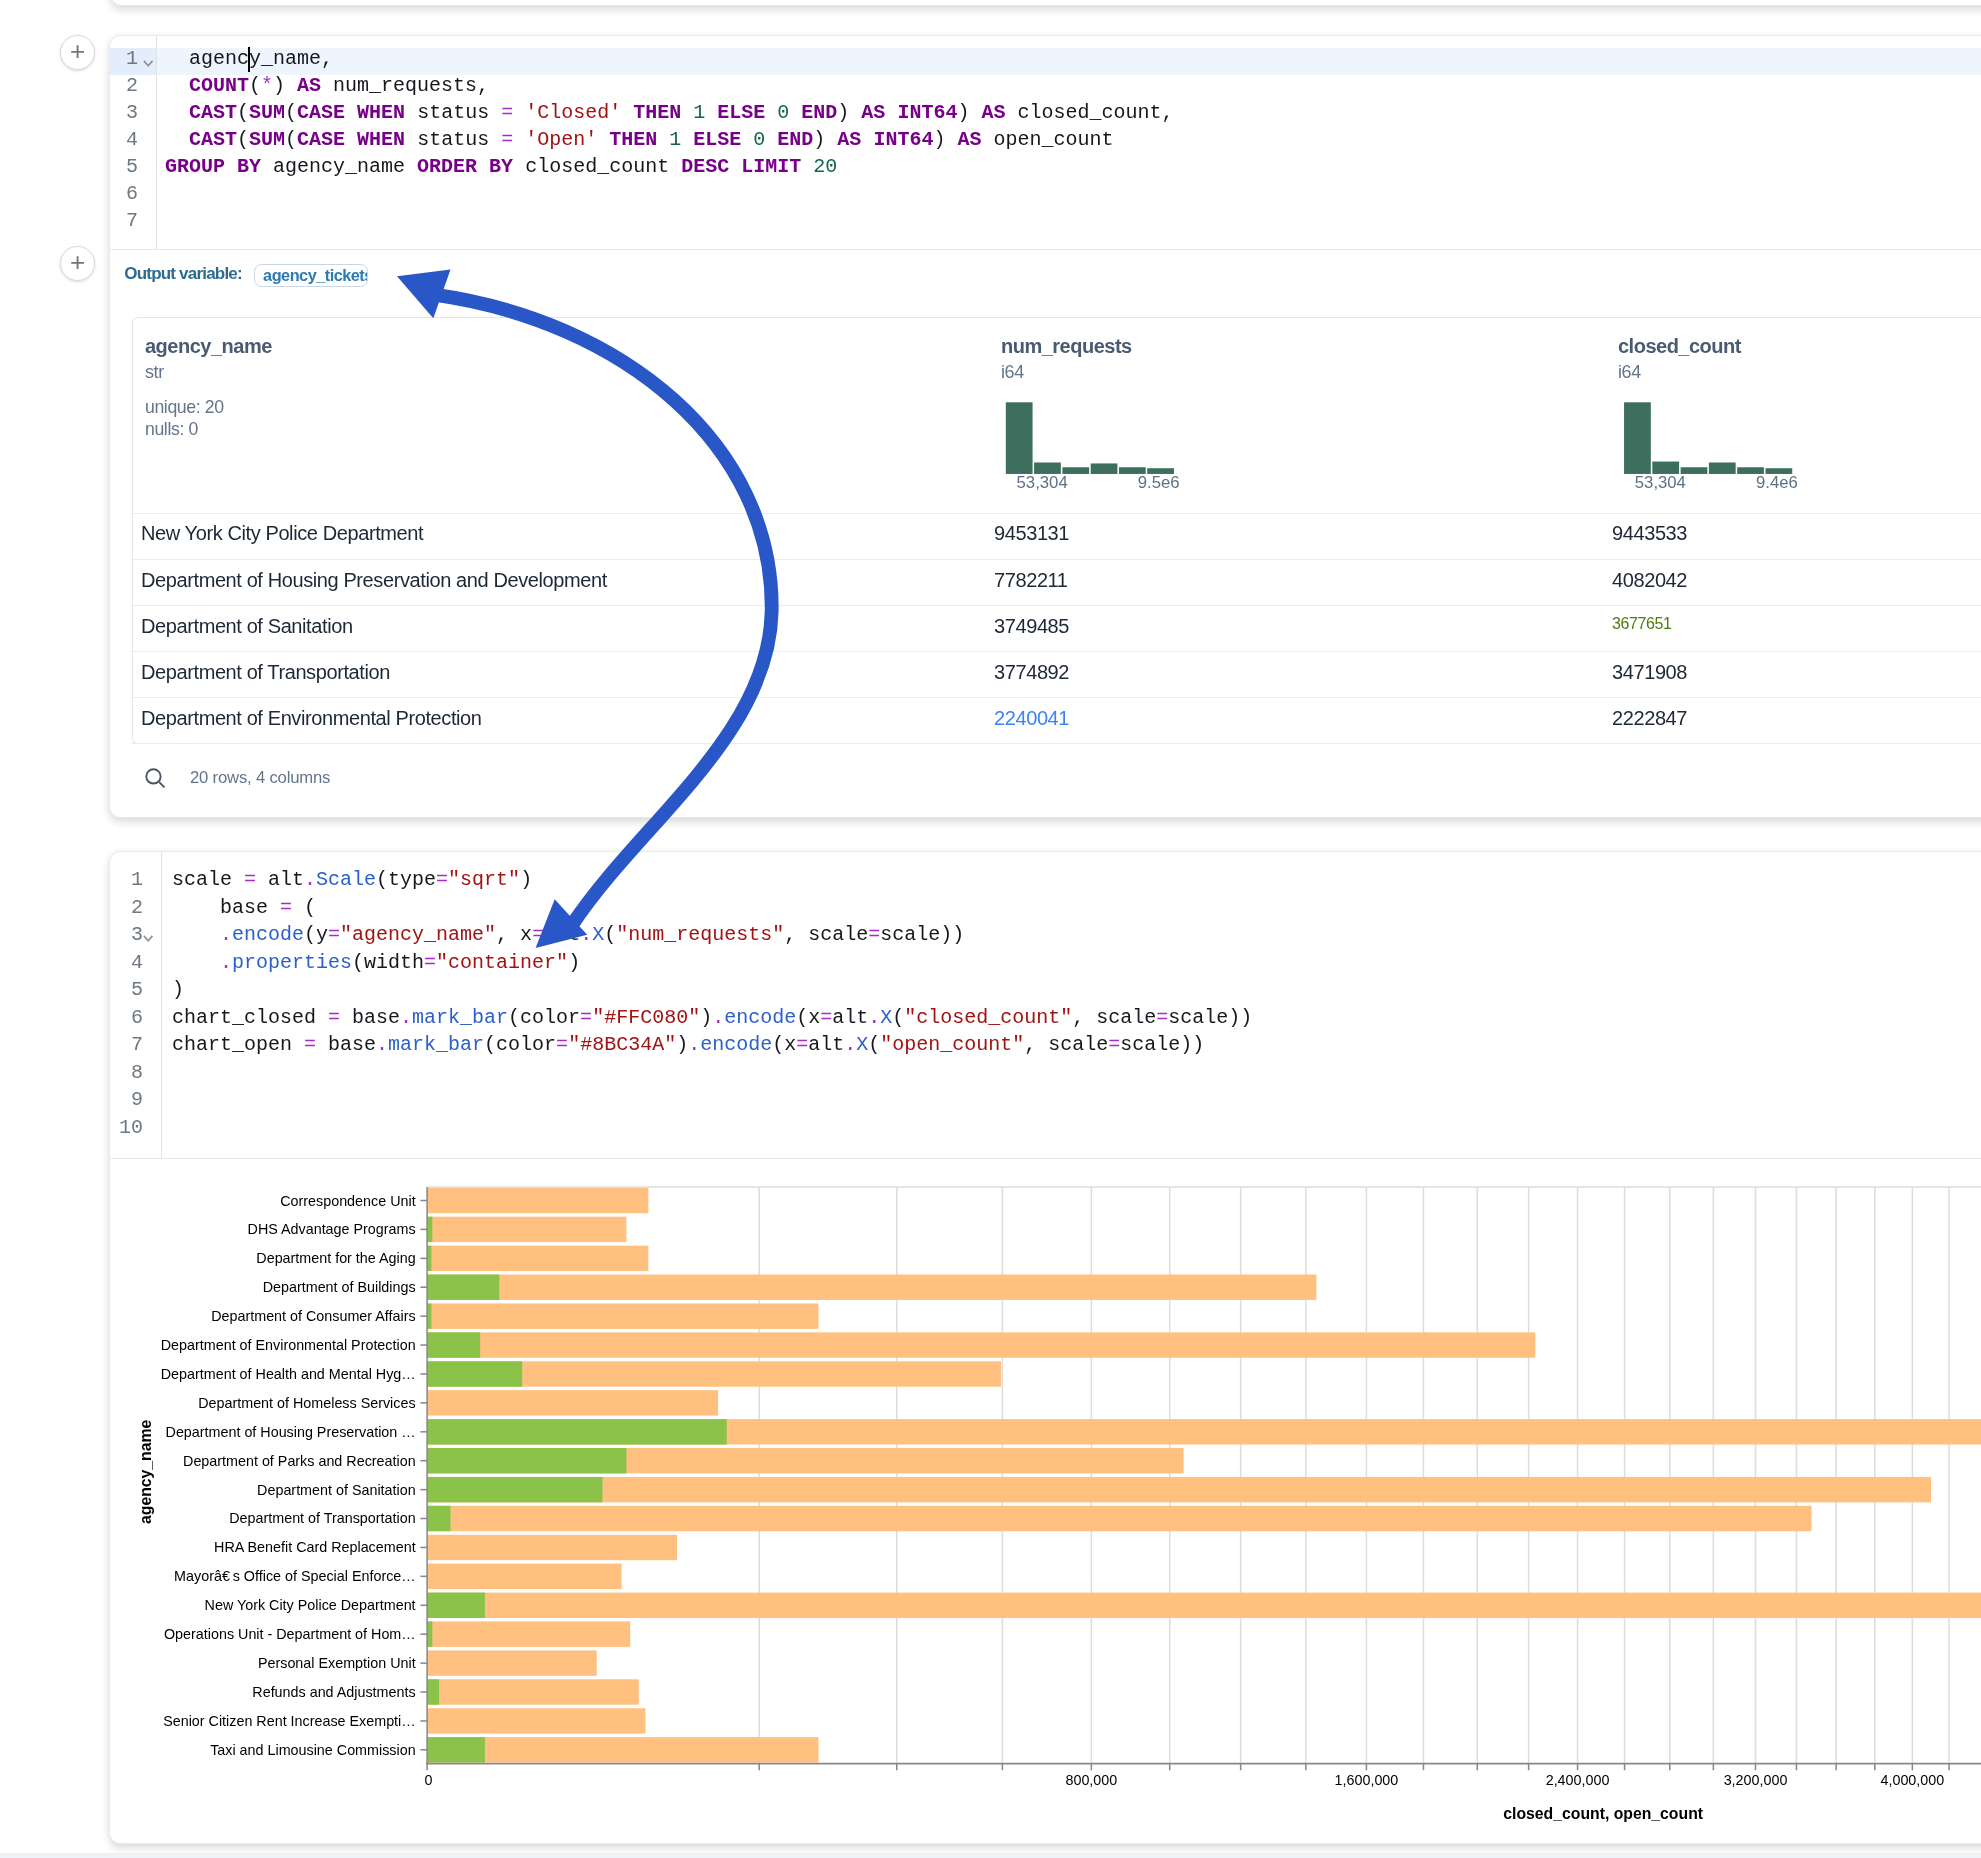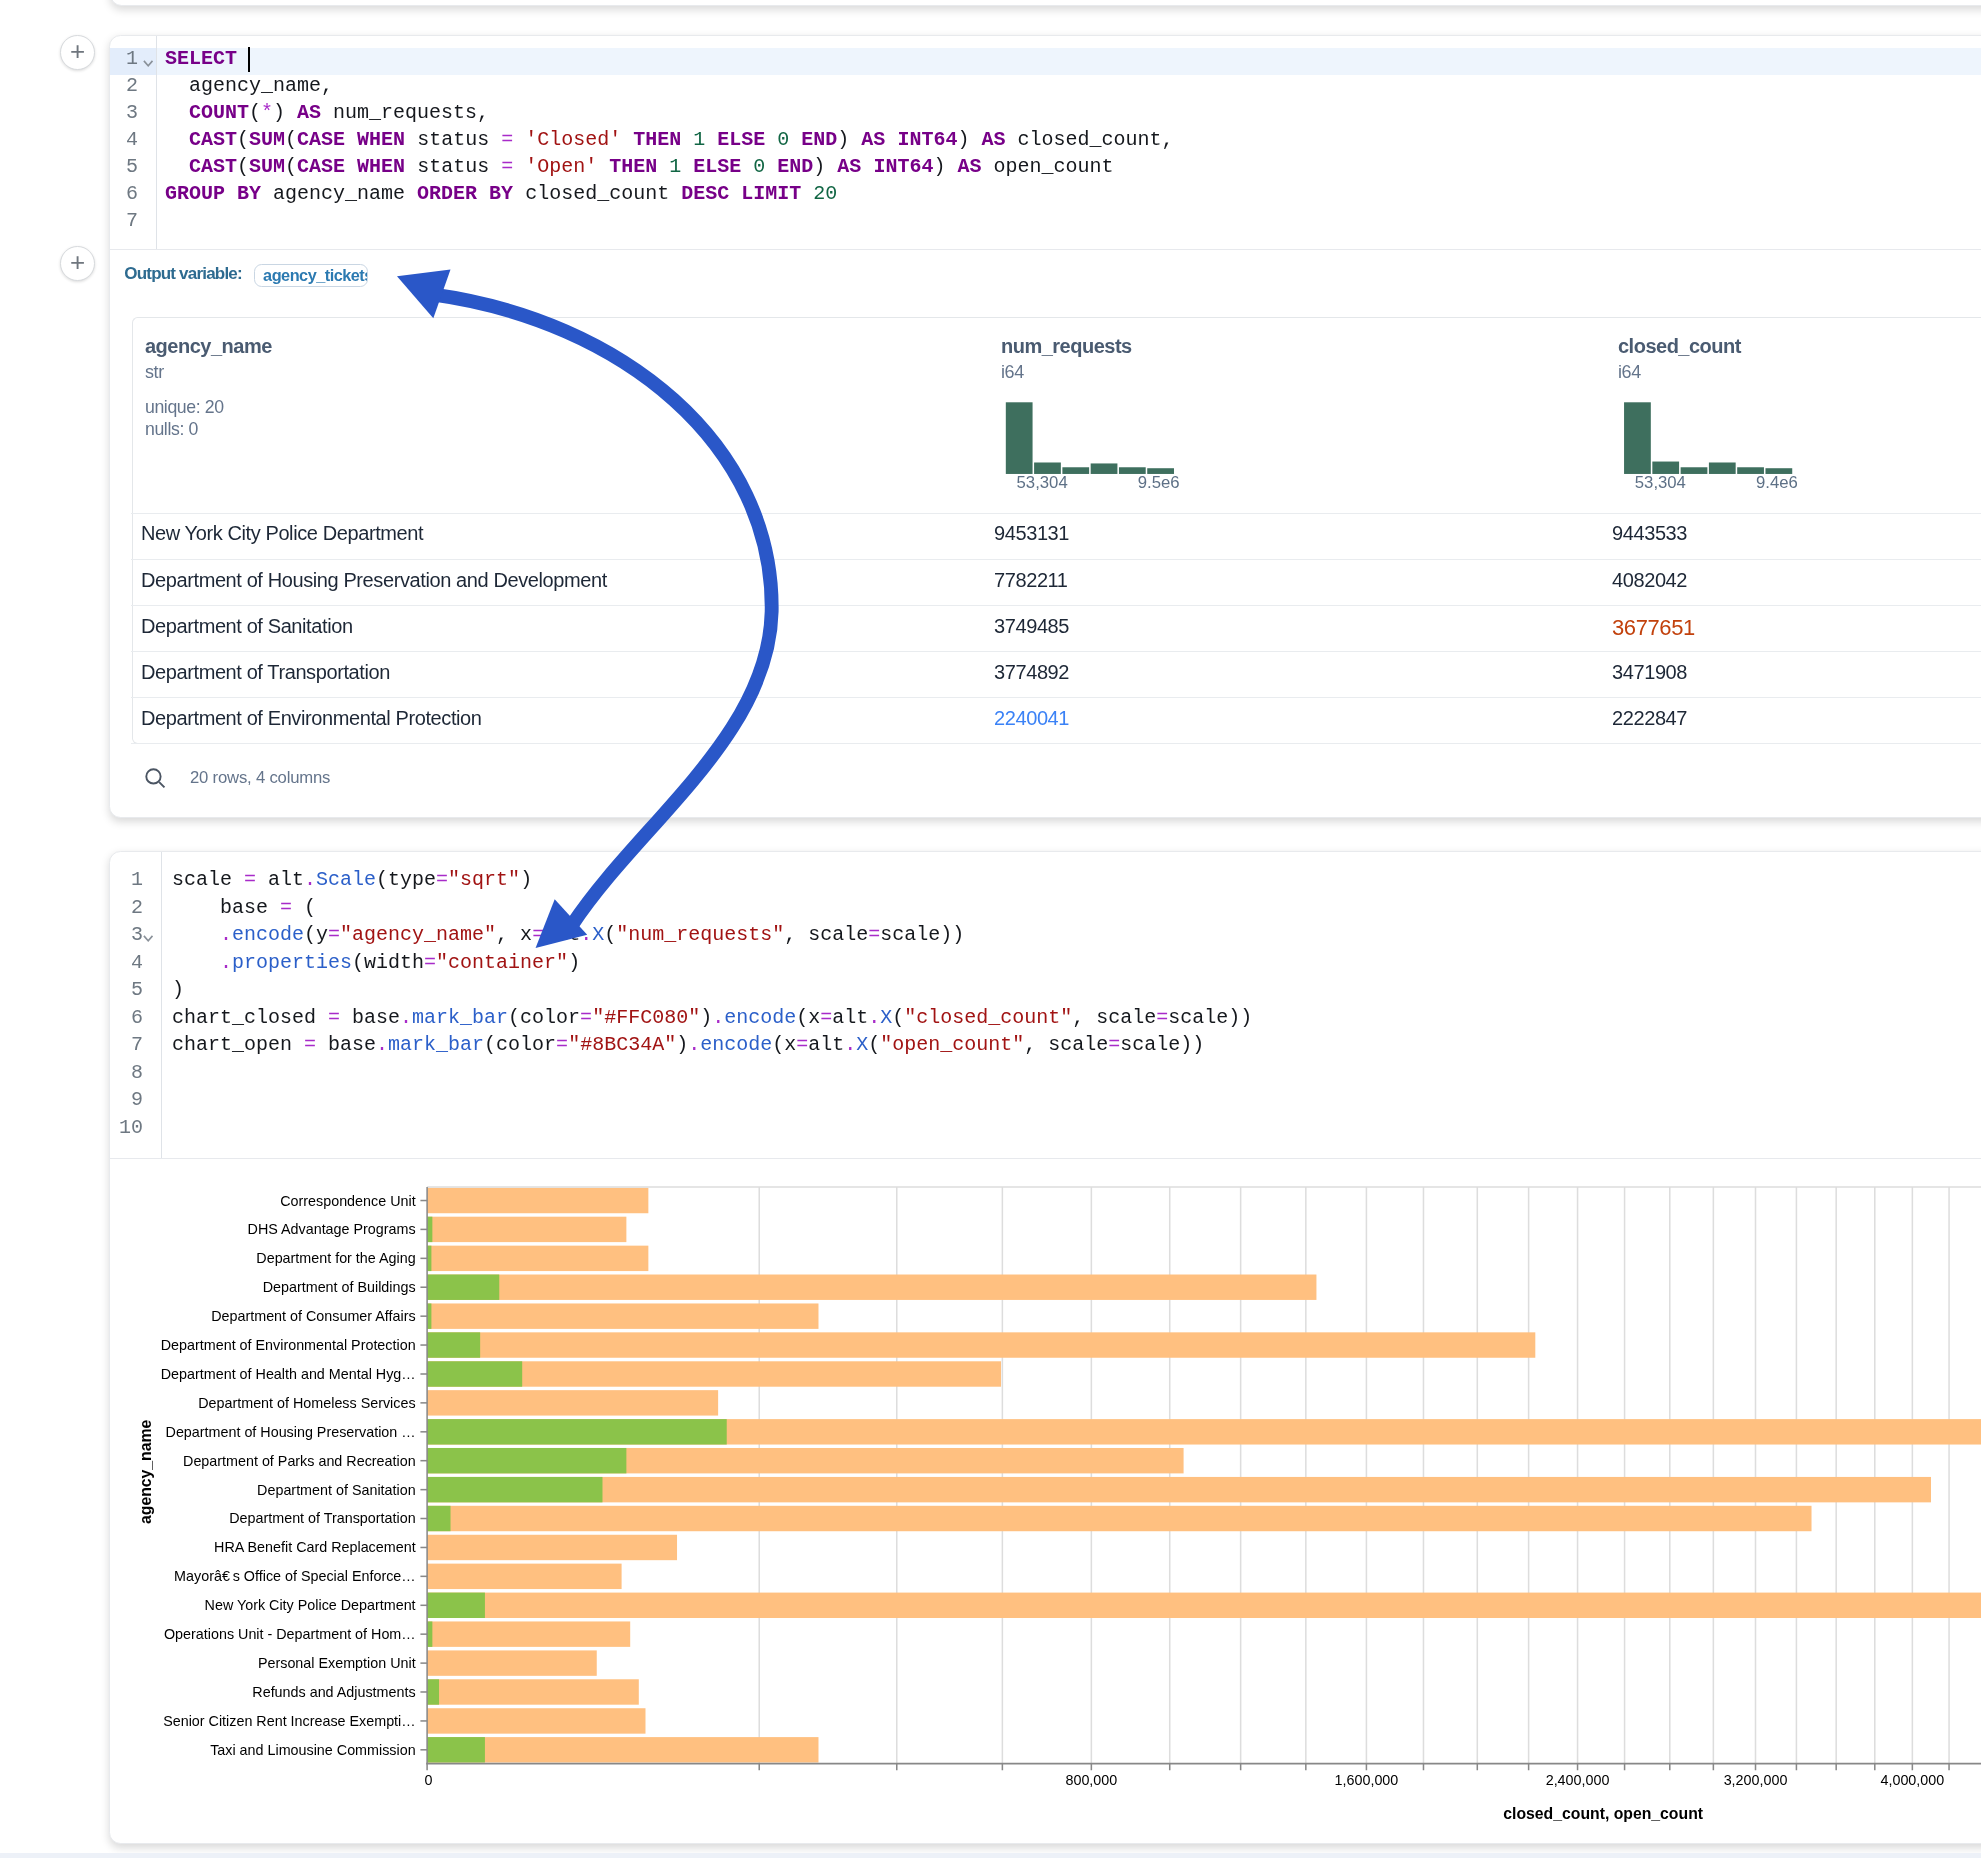--- a/index.html
+++ b/index.html
@@ -34,21 +34,20 @@
     <div style="height:27px;line-height:27px;text-align:right;">3</div>
     <div style="height:27px;line-height:27px;text-align:right;">4</div>
     <div style="height:27px;line-height:27px;text-align:right;">5</div>
     <div style="height:27px;line-height:27px;text-align:right;">6</div>
     <div style="height:27px;line-height:27px;text-align:right;">7</div>
   </div>
 <svg style="position:absolute;left:142px;top:59px;" width="12.4" height="8.6" viewBox="0 0 13 9">
     <polyline points="2,2 6.5,7 11,2" fill="none" stroke="#8a9199" stroke-width="1.7"></polyline>
   </svg>
 <div style="position:absolute;left:165px;top:45px;font-family:'Liberation Mono', monospace;font-size:20px;color:#15181d;">
-    <div style="height:27px;line-height:27px;white-space:pre;"><span style="color:#770088;font-weight:bold;">SELECT</span> </div>
     <div style="height:27px;line-height:27px;white-space:pre;">  agency_name,</div>
     <div style="height:27px;line-height:27px;white-space:pre;">  <span style="color:#770088;font-weight:bold;">COUNT</span>(<span style="color:#a82bc9;">*</span>) <span style="color:#770088;font-weight:bold;">AS</span> num_requests,</div>
     <div style="height:27px;line-height:27px;white-space:pre;">  <span style="color:#770088;font-weight:bold;">CAST</span>(<span style="color:#770088;font-weight:bold;">SUM</span>(<span style="color:#770088;font-weight:bold;">CASE</span> <span style="color:#770088;font-weight:bold;">WHEN</span> status <span style="color:#a82bc9;">=</span> <span style="color:#a11313;">'Closed'</span> <span style="color:#770088;font-weight:bold;">THEN</span> <span style="color:#116644;">1</span> <span style="color:#770088;font-weight:bold;">ELSE</span> <span style="color:#116644;">0</span> <span style="color:#770088;font-weight:bold;">END</span>) <span style="color:#770088;font-weight:bold;">AS</span> <span style="color:#770088;font-weight:bold;">INT64</span>) <span style="color:#770088;font-weight:bold;">AS</span> closed_count,</div>
     <div style="height:27px;line-height:27px;white-space:pre;">  <span style="color:#770088;font-weight:bold;">CAST</span>(<span style="color:#770088;font-weight:bold;">SUM</span>(<span style="color:#770088;font-weight:bold;">CASE</span> <span style="color:#770088;font-weight:bold;">WHEN</span> status <span style="color:#a82bc9;">=</span> <span style="color:#a11313;">'Open'</span> <span style="color:#770088;font-weight:bold;">THEN</span> <span style="color:#116644;">1</span> <span style="color:#770088;font-weight:bold;">ELSE</span> <span style="color:#116644;">0</span> <span style="color:#770088;font-weight:bold;">END</span>) <span style="color:#770088;font-weight:bold;">AS</span> <span style="color:#770088;font-weight:bold;">INT64</span>) <span style="color:#770088;font-weight:bold;">AS</span> open_count</div>
     <div style="height:27px;line-height:27px;white-space:pre;"><span style="color:#770088;font-weight:bold;">GROUP</span> <span style="color:#770088;font-weight:bold;">BY</span> agency_name <span style="color:#770088;font-weight:bold;">ORDER</span> <span style="color:#770088;font-weight:bold;">BY</span> closed_count <span style="color:#770088;font-weight:bold;">DESC</span> <span style="color:#770088;font-weight:bold;">LIMIT</span> <span style="color:#116644;">20</span></div>
   </div>
 <div style="position:absolute;left:248px;top:47px;width:1.9px;height:25px;background:#000;"></div>
 
 <div style="position:absolute;left:145px;top:335px;font-size:20px;font-weight:bold;letter-spacing:-0.5px;color:#4a5b71;">agency_name</div>
 <div style="position:absolute;left:145px;top:362px;font-size:18px;letter-spacing:-0.4px;color:#64748b;">str</div>
@@ -61,21 +60,21 @@
 <div style="position:absolute;left:141px;top:522px;font-size:20px;letter-spacing:-0.4px;color:#1d2736;">New York City Police Department</div>
 <div style="position:absolute;left:994px;top:522px;font-size:20px;letter-spacing:-0.4px;color:#1d2736;">9453131</div>
 <div style="position:absolute;left:1612px;top:522px;font-size:20px;letter-spacing:-0.4px;color:#1d2736;">9443533</div>
 <div style="position:absolute;left:131px;right:0;top:559px;height:1.4px;background:#e9ecef;"></div>
 <div style="position:absolute;left:141px;top:569px;font-size:20px;letter-spacing:-0.4px;color:#1d2736;">Department of Housing Preservation and Development</div>
 <div style="position:absolute;left:994px;top:569px;font-size:20px;letter-spacing:-0.4px;color:#1d2736;">7782211</div>
 <div style="position:absolute;left:1612px;top:569px;font-size:20px;letter-spacing:-0.4px;color:#1d2736;">4082042</div>
 <div style="position:absolute;left:131px;right:0;top:605px;height:1.4px;background:#e9ecef;"></div>
 <div style="position:absolute;left:141px;top:615px;font-size:20px;letter-spacing:-0.4px;color:#1d2736;">Department of Sanitation</div>
 <div style="position:absolute;left:994px;top:615px;font-size:20px;letter-spacing:-0.4px;color:#1d2736;">3749485</div>
-<div style="position:absolute;left:1612px;top:615px;font-size:22px;letter-spacing:-0.4px;color:#c2410c;">3677651</div>
+<div style="position:absolute;left:1612px;top:615px;font-size:16px;letter-spacing:-0.4px;color:#4d7c0f;">3677651</div>
 <div style="position:absolute;left:131px;right:0;top:651px;height:1.4px;background:#e9ecef;"></div>
 <div style="position:absolute;left:141px;top:661px;font-size:20px;letter-spacing:-0.4px;color:#1d2736;">Department of Transportation</div>
 <div style="position:absolute;left:994px;top:661px;font-size:20px;letter-spacing:-0.4px;color:#1d2736;">3774892</div>
 <div style="position:absolute;left:1612px;top:661px;font-size:20px;letter-spacing:-0.4px;color:#1d2736;">3471908</div>
 <div style="position:absolute;left:131px;right:0;top:697px;height:1.4px;background:#e9ecef;"></div>
 <div style="position:absolute;left:141px;top:707px;font-size:20px;letter-spacing:-0.4px;color:#1d2736;">Department of Environmental Protection</div>
 <div style="position:absolute;left:994px;top:707px;font-size:20px;letter-spacing:-0.4px;color:#3b82f6;">2240041</div>
 <div style="position:absolute;left:1612px;top:707px;font-size:20px;letter-spacing:-0.4px;color:#1d2736;">2222847</div>
 <div style="position:absolute;left:131px;right:0;top:743px;height:1.4px;background:#e9ecef;"></div>
 <svg style="position:absolute;left:0;top:0;" width="1982" height="860" viewBox="0 0 2073 900">

